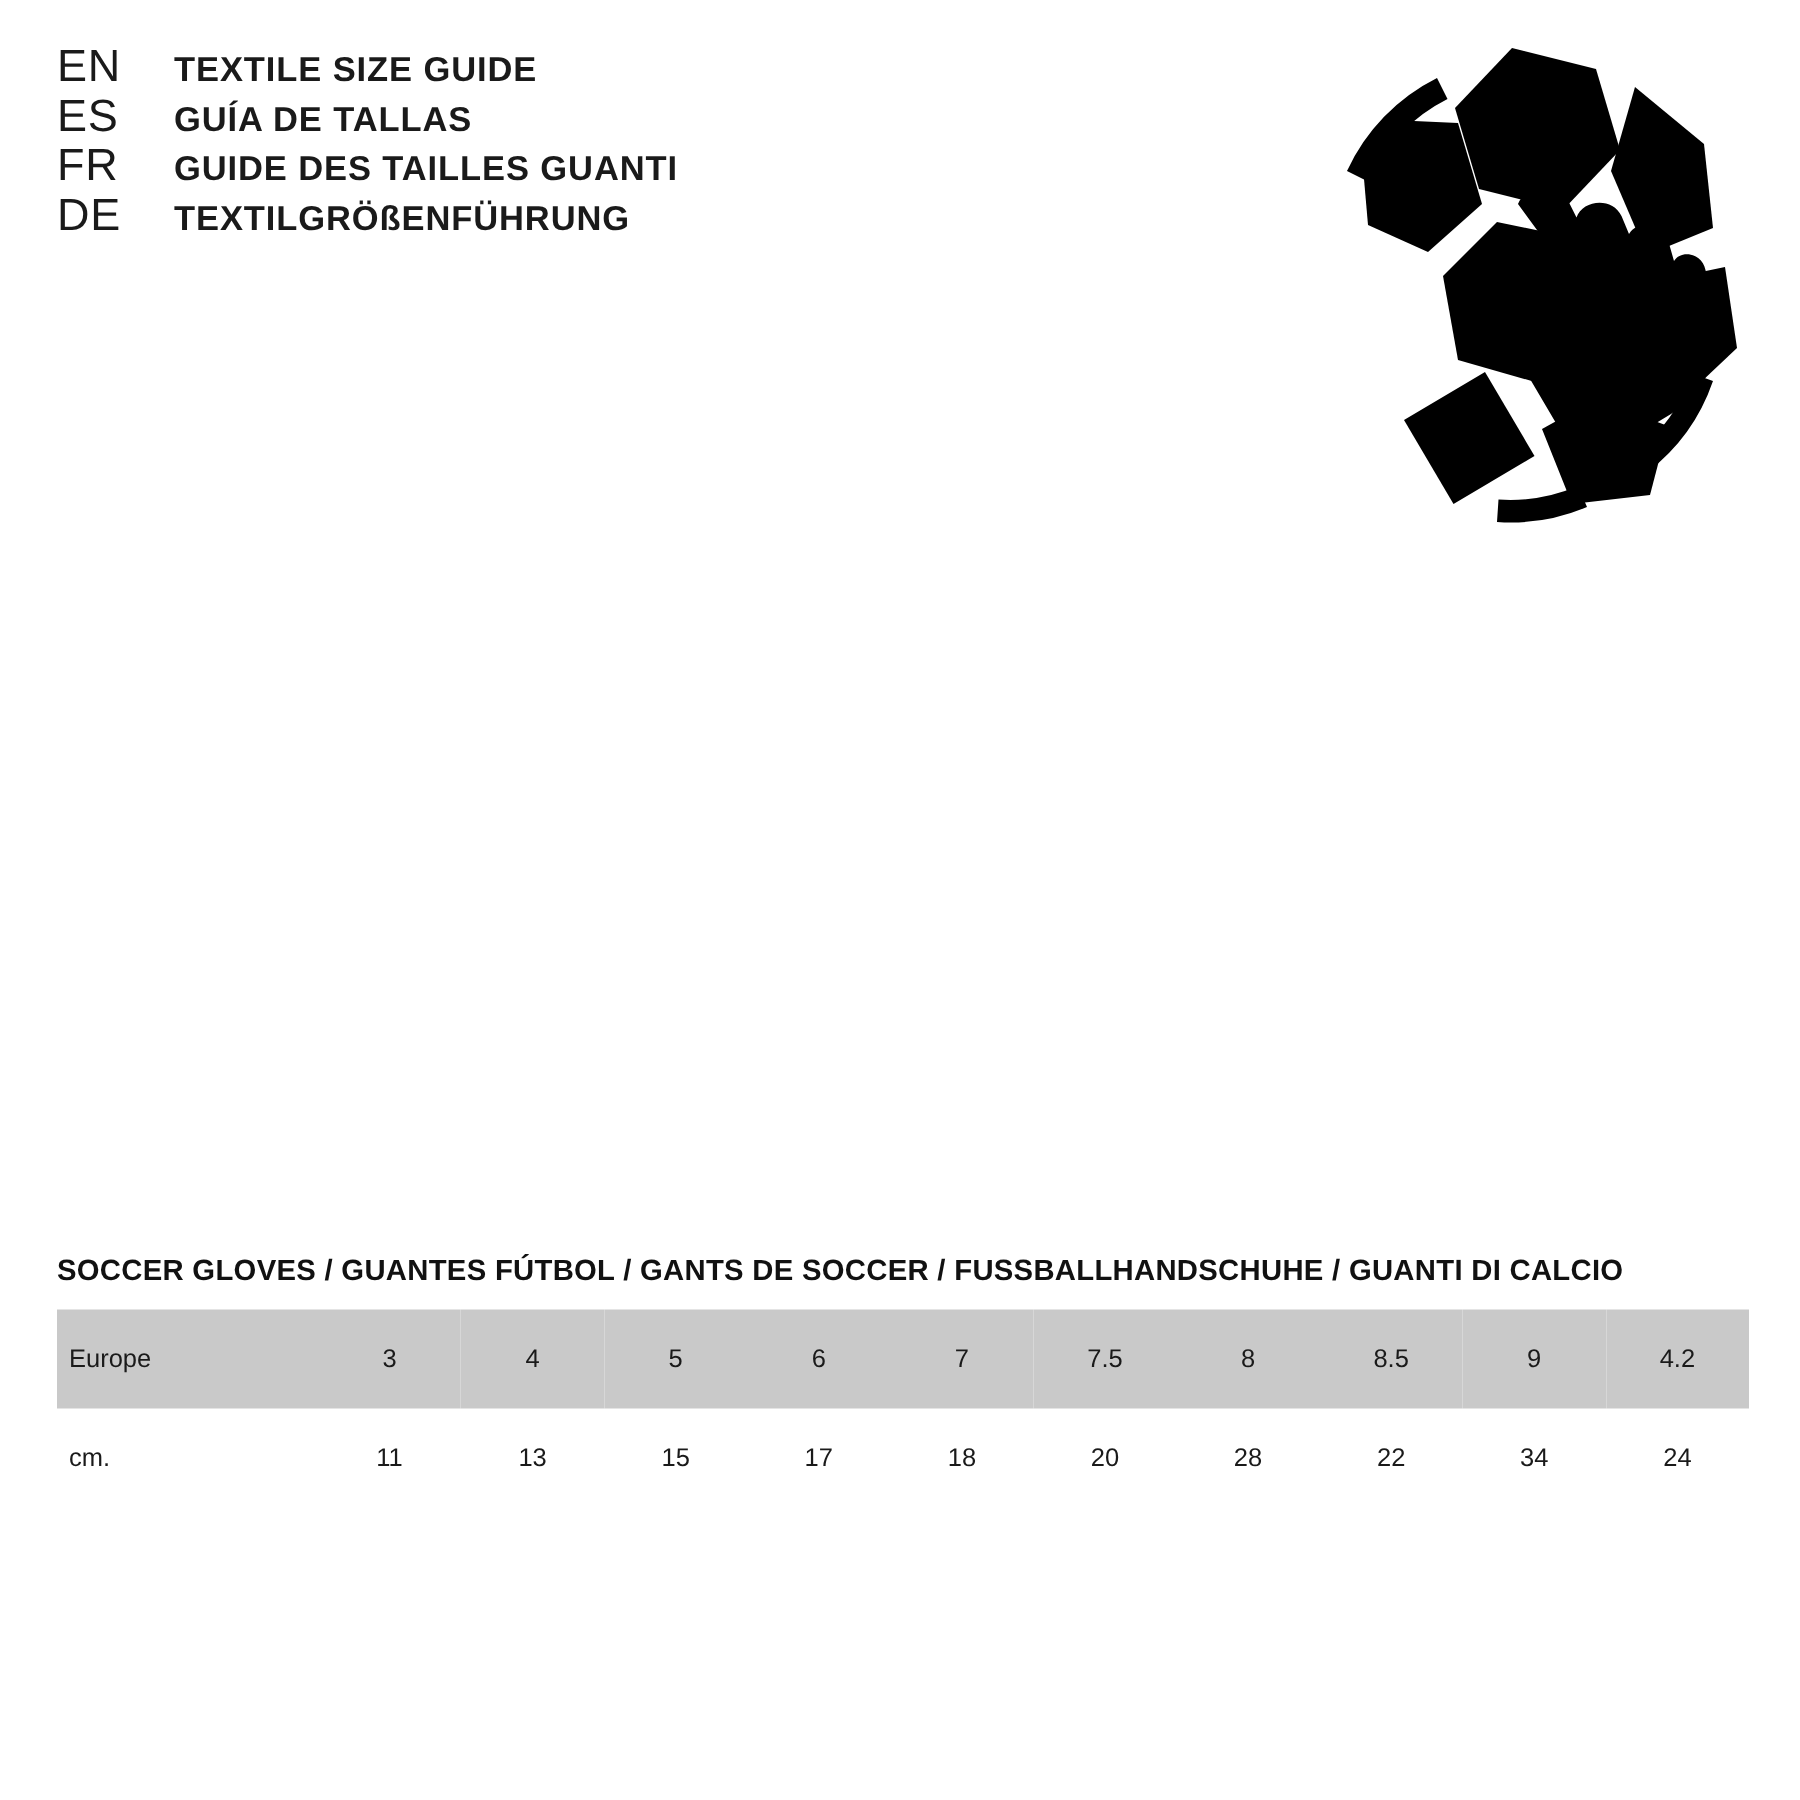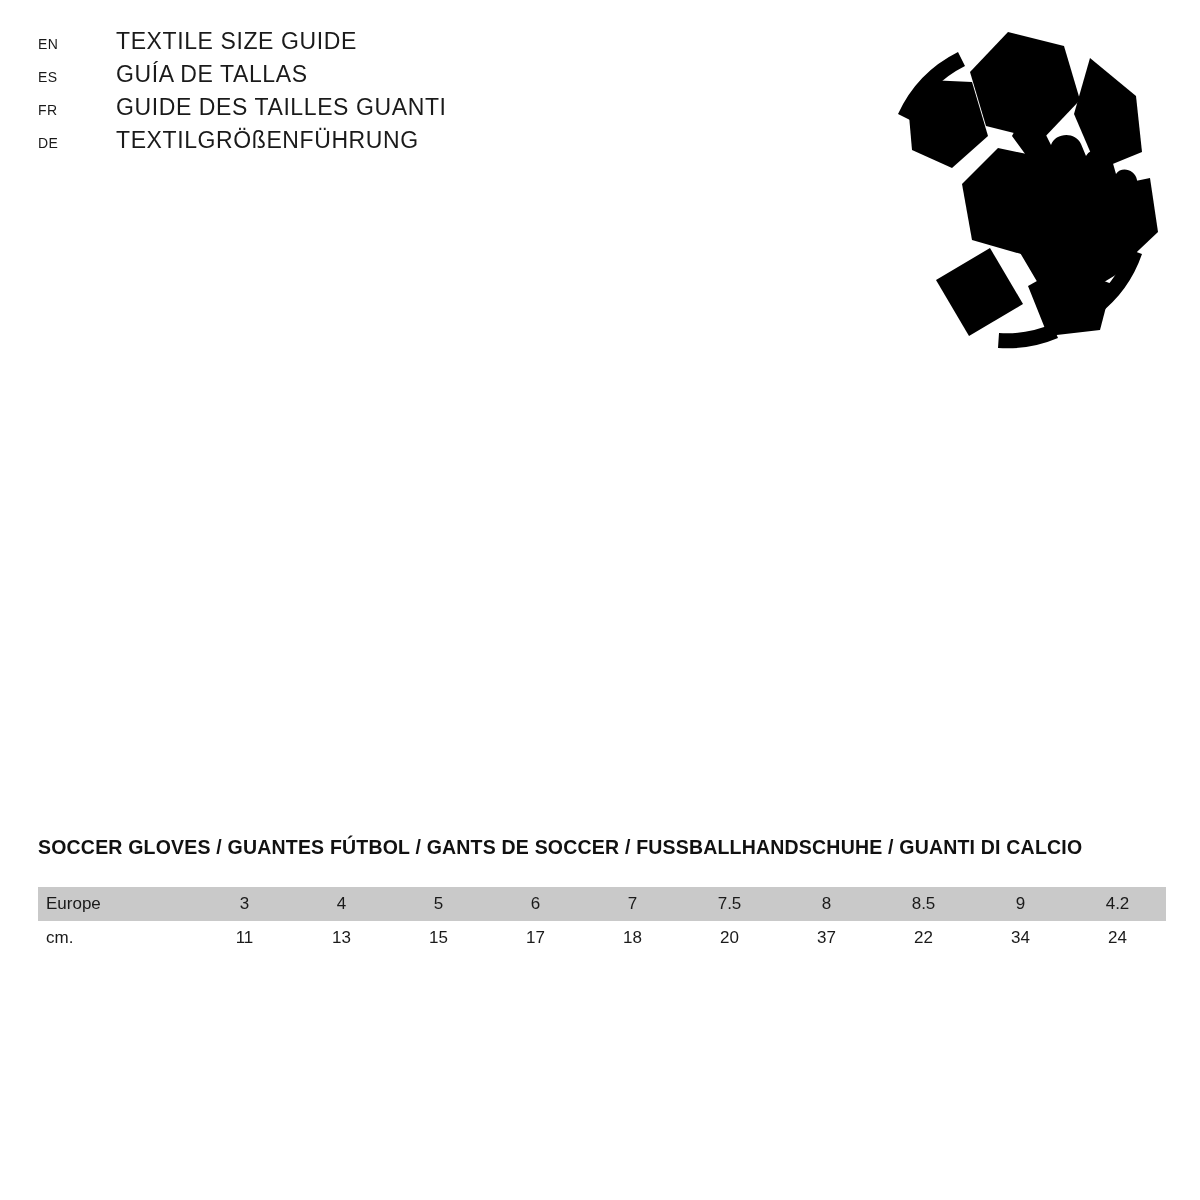--- a/index.html
+++ b/index.html
@@ -24,30 +24,30 @@
     width: 620px;
   }
   .lang-row {
     display: flex;
     align-items: baseline;
     height: 33px;
   }
   .lang-code {
     width: 78px;
     flex: 0 0 78px;
-    font-size: 14px;
+    font-size: 30px;
     letter-spacing: 0.5px;
     color: #1a1a1a;
     font-weight: 400;
   }
   .lang-text {
     font-size: 23px;
     letter-spacing: 0.6px;
     color: #1a1a1a;
-    font-weight: 400;
+    font-weight: 700;
     white-space: nowrap;
   }
 
   
   .logo {
     position: absolute;
     top: 18px;
     right: 28px;
     width: 360px;
     height: 360px;
@@ -58,36 +58,36 @@
     position: absolute;
     left: 38px;
     top: 836px;
     width: 1128px;
   }
   .table-title {
     font-size: 19.5px;
     font-weight: bold;
     letter-spacing: 0.2px;
     color: #111111;
-    margin-bottom: 28px;
+    margin-bottom: 14px;
     white-space: nowrap;
   }
   table.size-table {
     border-collapse: collapse;
     width: 1128px;
     table-layout: fixed;
   }
   table.size-table tr.header-row {
     background: #c9c9c9;
   }
   table.size-table td {
     height: 34px;
     font-size: 17px;
     color: #1a1a1a;
-    padding: 0;
+    padding: 16px;
     text-align: center;
     vertical-align: middle;
   }
   table.size-table td.row-label {
     text-align: left;
     padding-left: 8px;
     width: 150px;
   }
 </style>
 </head>
@@ -174,20 +174,20 @@
       <td>4.2</td>
     </tr>
     <tr>
       <td class="row-label">cm.</td>
       <td>11</td>
       <td>13</td>
       <td>15</td>
       <td>17</td>
       <td>18</td>
       <td>20</td>
-      <td>37</td>
+      <td>28</td>
       <td>22</td>
       <td>34</td>
       <td>24</td>
     </tr>
   </tbody>
     </table>
 </div>
 
 </body></html>

